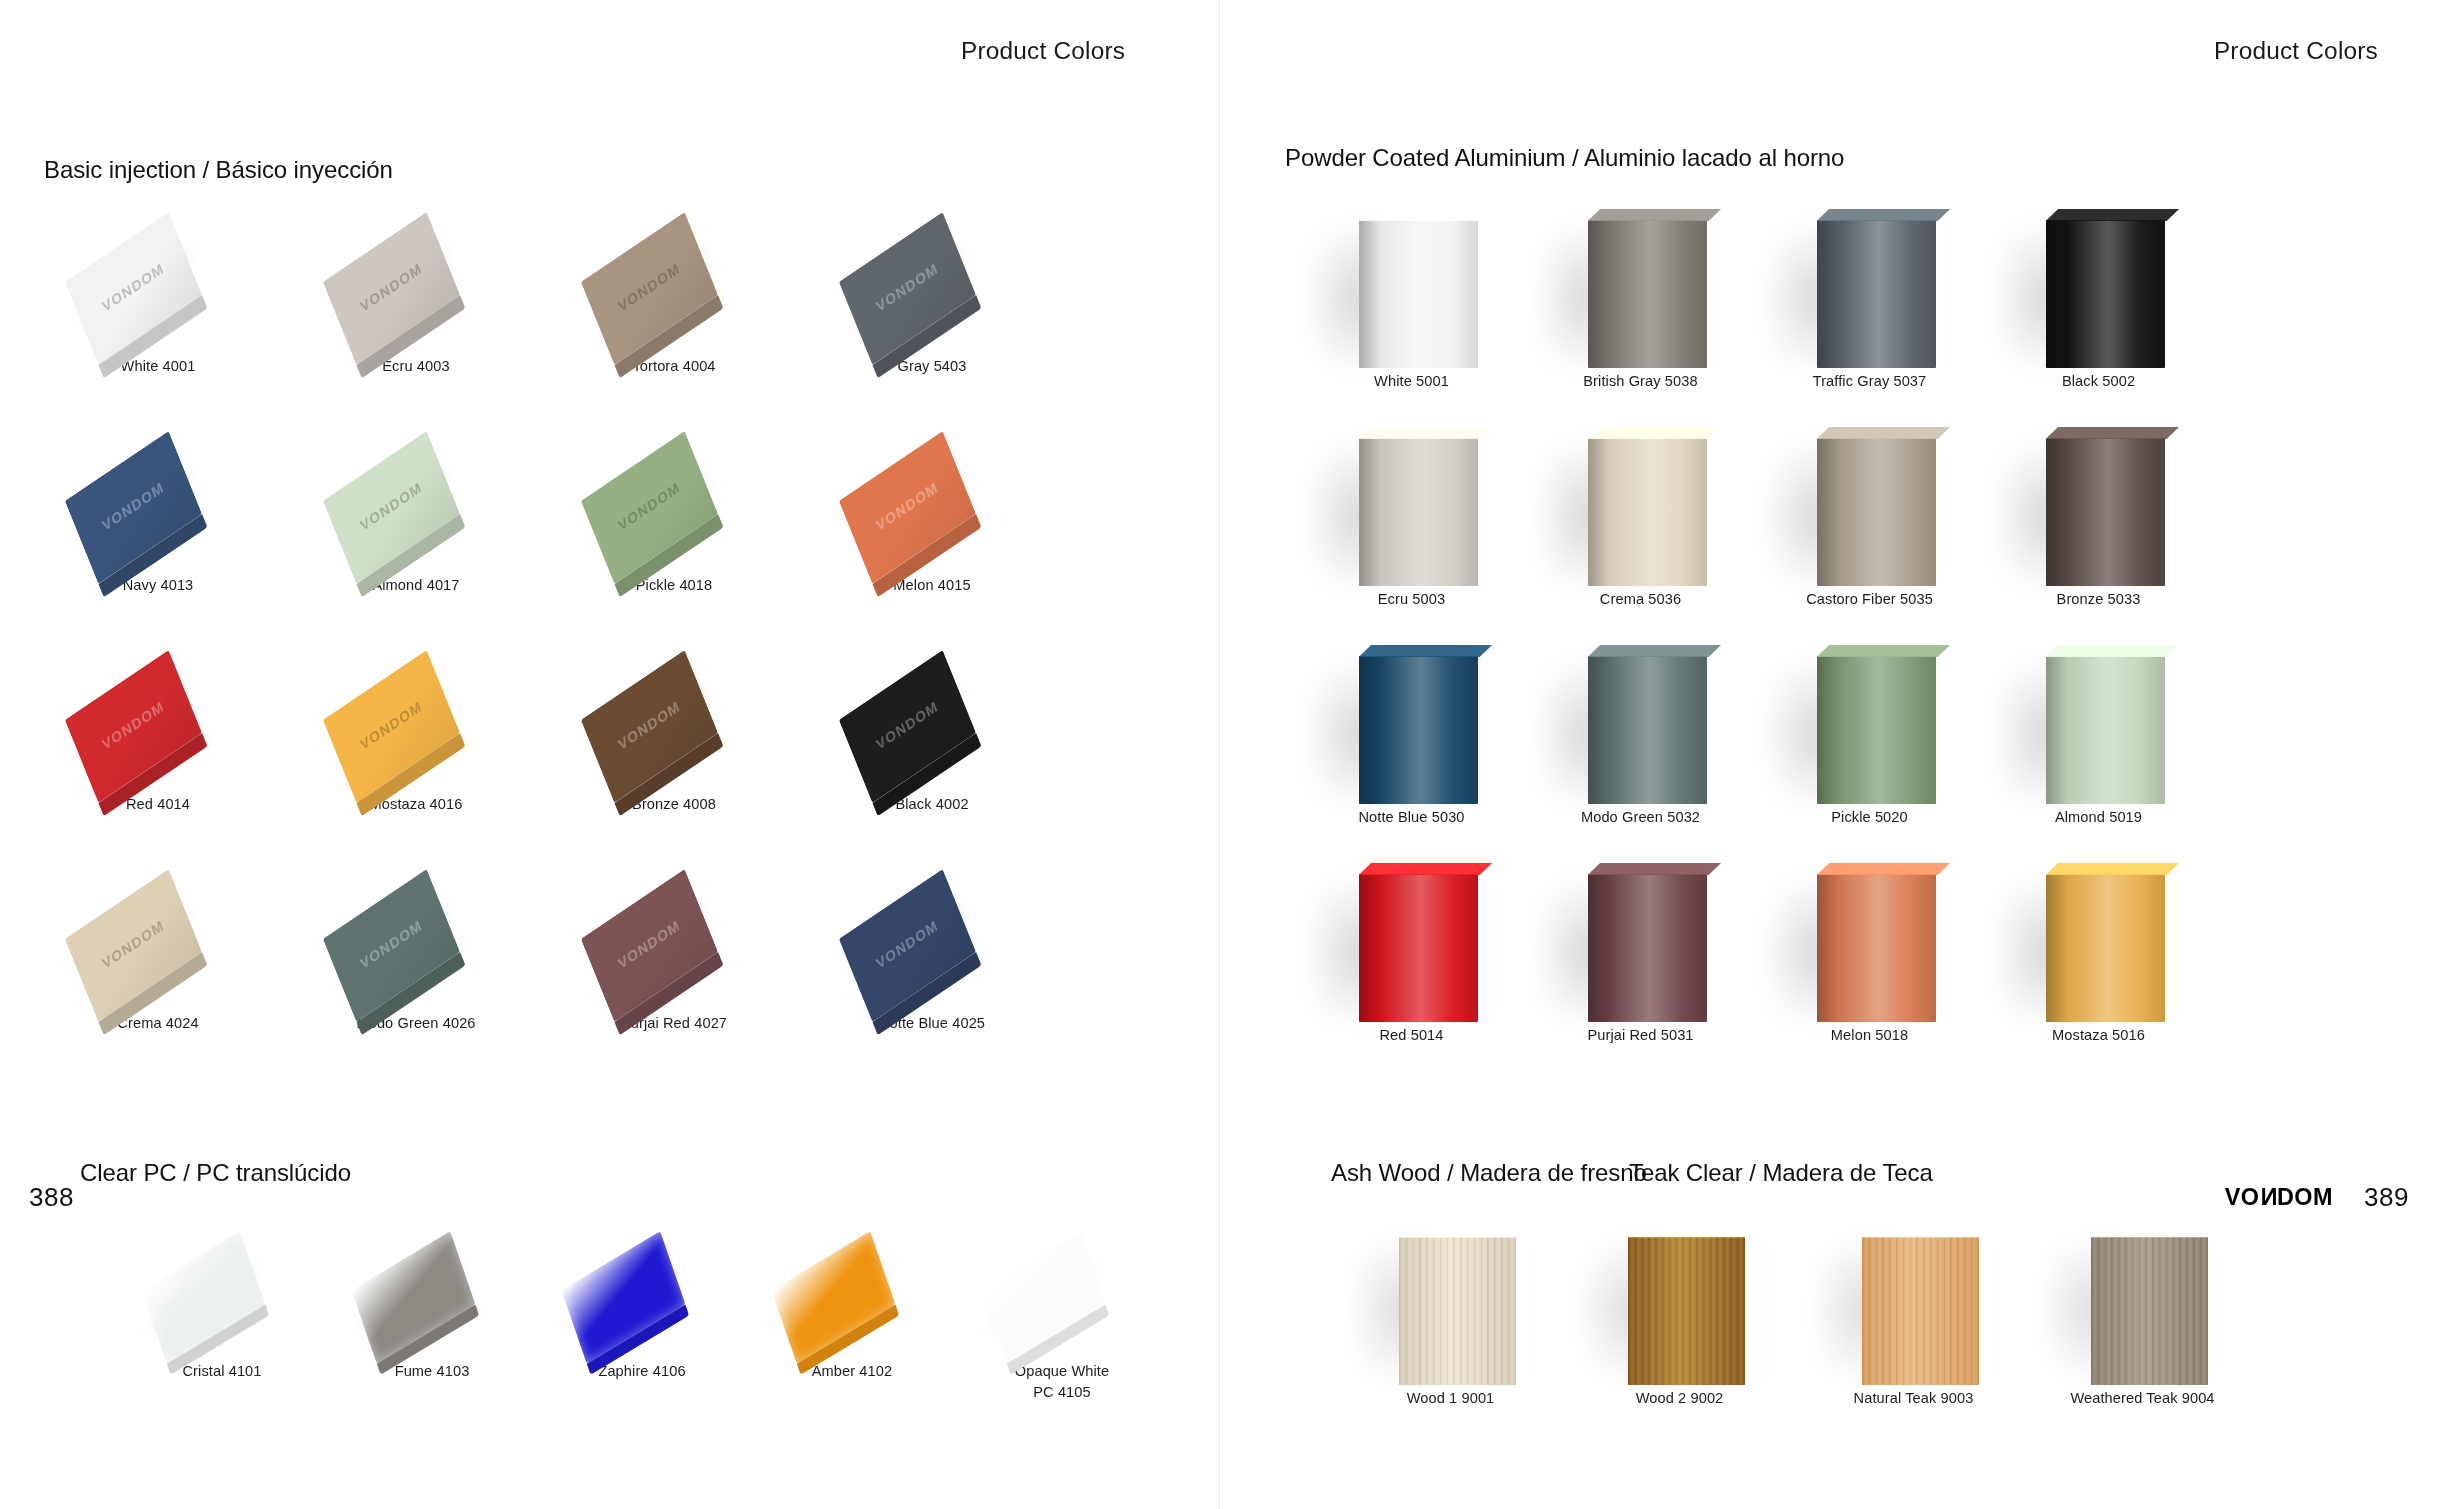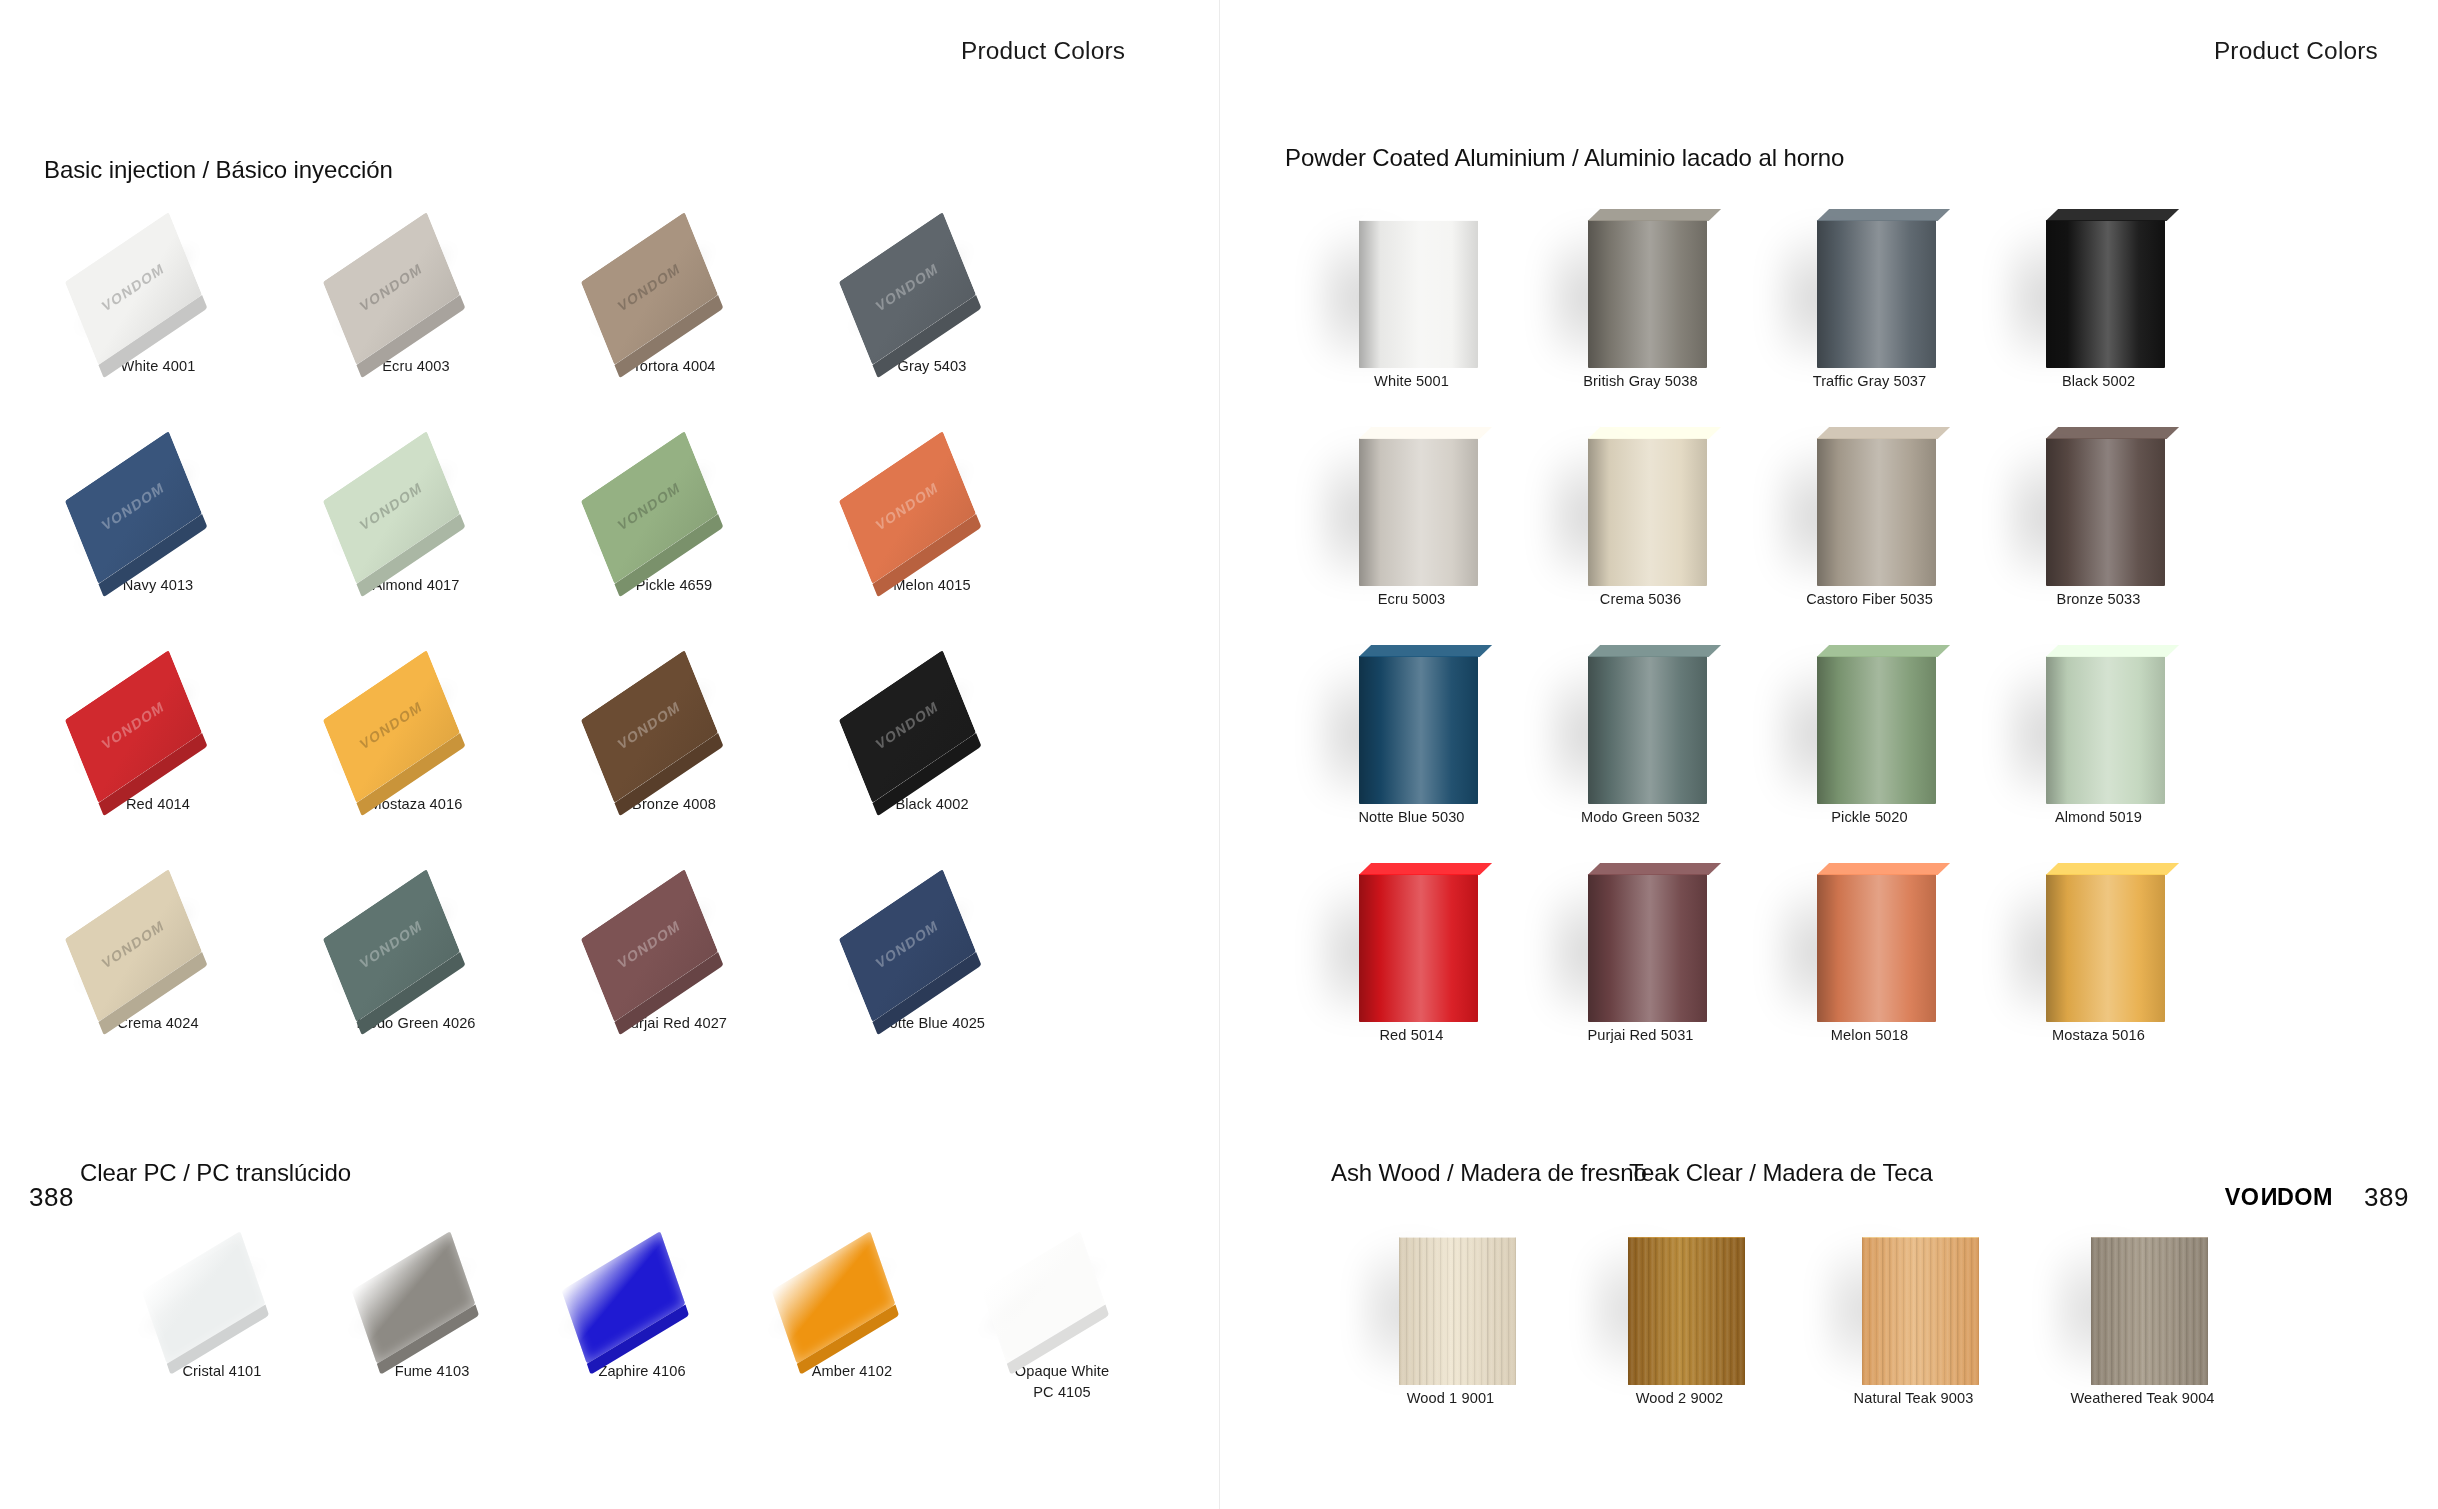--- a/index.html
+++ b/index.html
@@ -220,21 +220,21 @@
         </div>
         <div class="cell">
           <div class="tile-wrap">
             <div class="tile-shadow"></div>
             <div class="tile light">
               <div class="top" style="background: linear-gradient(145deg, rgb(149, 177, 131) 0%, rgb(149, 177, 131) 55%, rgba(0, 0, 0, 0.08) 100%), rgb(149, 177, 131);"></div>
               <div class="side" style="background: rgb(149, 177, 131);"></div>
               <div class="logo">VONDOM</div>
             </div>
           </div>
-          <div class="caption">Pickle 4659</div>
+          <div class="caption">Pickle 4018</div>
         </div>
         <div class="cell">
           <div class="tile-wrap">
             <div class="tile-shadow"></div>
             <div class="tile dark">
               <div class="top" style="background: linear-gradient(145deg, rgb(224, 118, 77) 0%, rgb(224, 118, 77) 55%, rgba(0, 0, 0, 0.08) 100%), rgb(224, 118, 77);"></div>
               <div class="side" style="background: rgb(224, 118, 77);"></div>
               <div class="logo">VONDOM</div>
             </div>
           </div>

